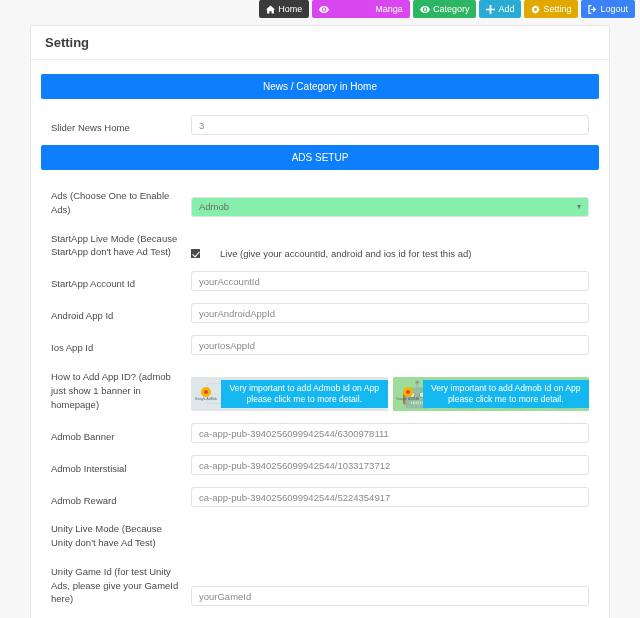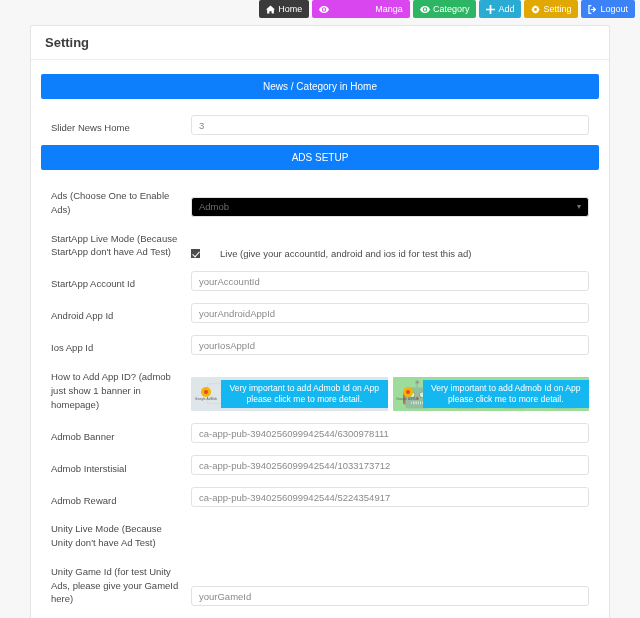--- a/index.html
+++ b/index.html
@@ -105,21 +105,21 @@
   .inp::placeholder { color: #a8a8a8; }
   .sel {
     display: flex;
     align-items: center;
     justify-content: space-between;
     width: 100%;
     height: 20px;
     padding: 0 7px;
     border: 1px solid #e2e2e2;
     border-radius: 3px;
-    background: #000000;
+    background: #86efac;
     font-size: 9.5px;
     color: #6d6d6d;
     cursor: pointer;
   }
   .sel .caret { font-size: 8px; color: #777; line-height: 1; }
 
   
   .check-line {
     display: flex;
     align-items: center;

